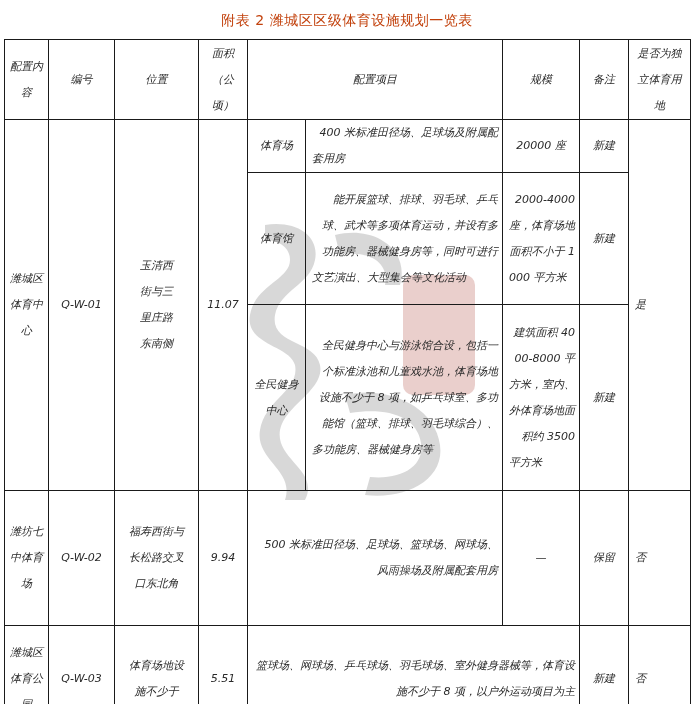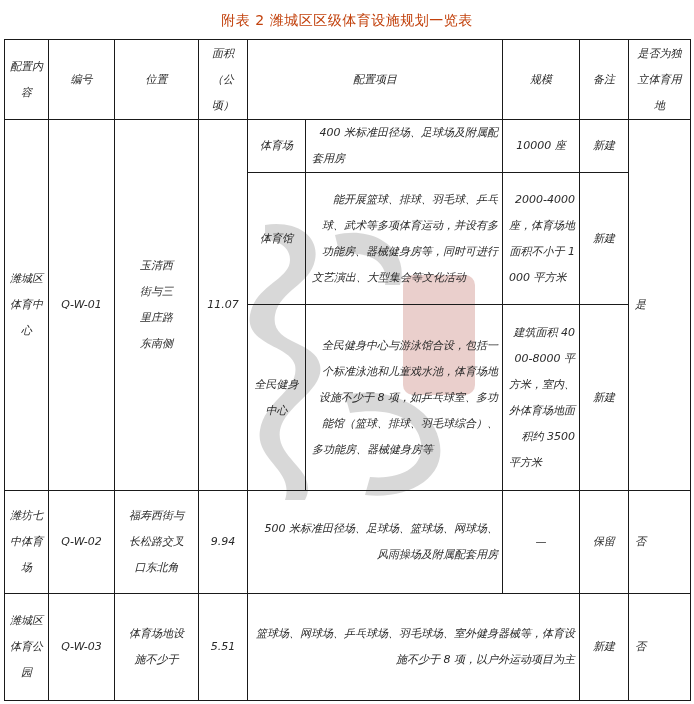--- a/index.html
+++ b/index.html
@@ -77,41 +77,41 @@
     <td class="narrow">是否为独立体育用地</td>
   </tr>
 
   <tr class="r-stadium">
     <td rowspan="3" class="narrow">潍城区体育中心</td>
     <td rowspan="3">Q-W-01</td>
     <td rowspan="3" style="padding:0 20px">玉清西街与三里庄路东南侧</td>
     <td rowspan="3">11.07</td>
     <td>体育场</td>
     <td class="left jus">400 米标准田径场、足球场及附属配套用房</td>
-    <td>10000 座</td>
+    <td>20000 座</td>
     <td>新建</td>
     <td rowspan="3" style="text-align:left; padding-left:6px">是</td>
   </tr>
   <tr class="r-gym">
     <td>体育馆</td>
     <td class="left jus">能开展篮球、排球、羽毛球、乒乓球、武术等多项体育运动，并设有多功能房、器械健身房等，同时可进行文艺演出、大型集会等文化活动</td>
     <td class="left jus">2000-4000 座，体育场地面积不小于 1000 平方米</td>
     <td>新建</td>
   </tr>
   <tr class="r-fitness">
     <td>全民健身中心</td>
     <td class="left jus">全民健身中心与游泳馆合设，包括一个标准泳池和儿童戏水池，体育场地设施不少于 8 项，如乒乓球室、多功能馆（篮球、排球、羽毛球综合）、多功能房、器械健身房等</td>
     <td class="left jus">建筑面积 4000-8000 平方米，室内、外体育场地面积约 3500 平方米</td>
     <td>新建</td>
   </tr>
 
   <tr class="r-2">
     <td class="narrow">潍坊七中体育场</td>
     <td>Q-W-02</td>
-    <td style="padding:0 12px">福寿西街与长松路交叉口东北角</td>
+    <td style="padding:16px 12px">福寿西街与长松路交叉口东北角</td>
     <td>9.94</td>
     <td colspan="2" class="left">500 米标准田径场、足球场、篮球场、网球场、风雨操场及附属配套用房</td>
     <td>—</td>
     <td>保留</td>
     <td style="text-align:left; padding-left:6px">否</td>
   </tr>
 
   <tr class="r-3">
     <td class="narrow">潍城区体育公园</td>
     <td>Q-W-03</td>

